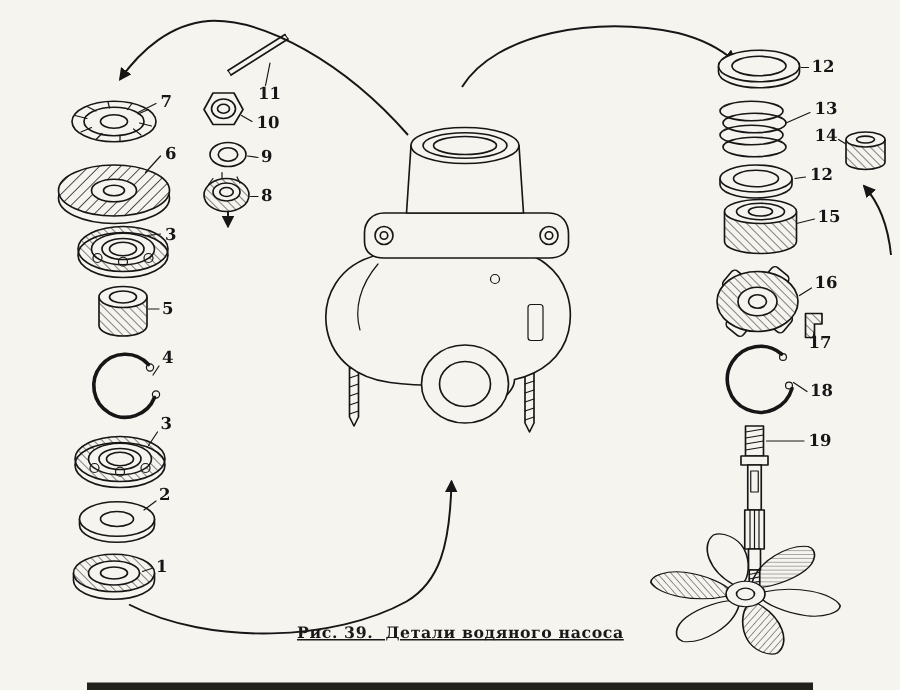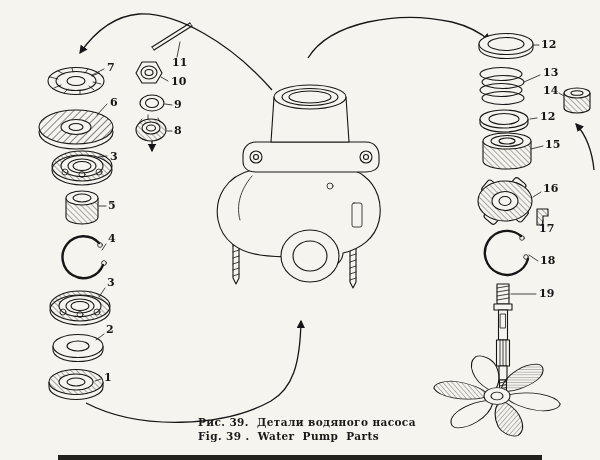--- a/index.html
+++ b/index.html
@@ -11,21 +11,21 @@
   }
   svg.diagram { position:absolute; left:0; top:0; }
   .ln  { fill:none; stroke:var(--ink); stroke-width:1.1; stroke-linecap:round; stroke-linejoin:round; }
   .lnf { fill:var(--paper); stroke:var(--ink); stroke-width:1.1; stroke-linejoin:round; }
   .thin  { stroke-width:0.8; }
   .thick { stroke-width:2.4; }
   .arrow { fill:none; stroke:var(--ink); stroke-width:1.3; }
   .lbl { font:bold 11px "DejaVu Serif", serif; fill:var(--ink); }
   .caption {
     position:absolute; left:198px; color:#191919;
-    font:bold 10.5px "DejaVu Serif", serif; letter-spacing:.4px; white-space:pre;
+    font:bold 10.5px "DejaVu Serif", serif; letter-spacing:.4px; white-space:pre;text-decoration:underline;
   }
 </style>
 </head>
 <body>
 
 <div class="page">
 
 <svg class="diagram" width="600" height="460" viewBox="0 0 600 460">
   <defs>
     <pattern id="hA" patternUnits="userSpaceOnUse" width="5" height="5" patternTransform="rotate(45)">
@@ -293,15 +293,14 @@
     <line class="ln thin" x1="529" y1="255" x2="538" y2="261"></line>
     <text class="lbl" x="540" y="264">18</text>
     <line class="ln thin" x1="511" y1="294" x2="536" y2="294"></line>
     <text class="lbl" x="539" y="297">19</text>
   </g>
 
   <rect x="58" y="455" width="484" height="5" fill="#23211d"></rect>
 </svg>
 
 <div class="caption" style="top:416px">Рис. 39.  Детали водяного насоса</div>
-<div class="caption" style="top:430px">Fig. 39 .  Water  Pump  Parts</div>
 
 </div>
 
 </body></html>

